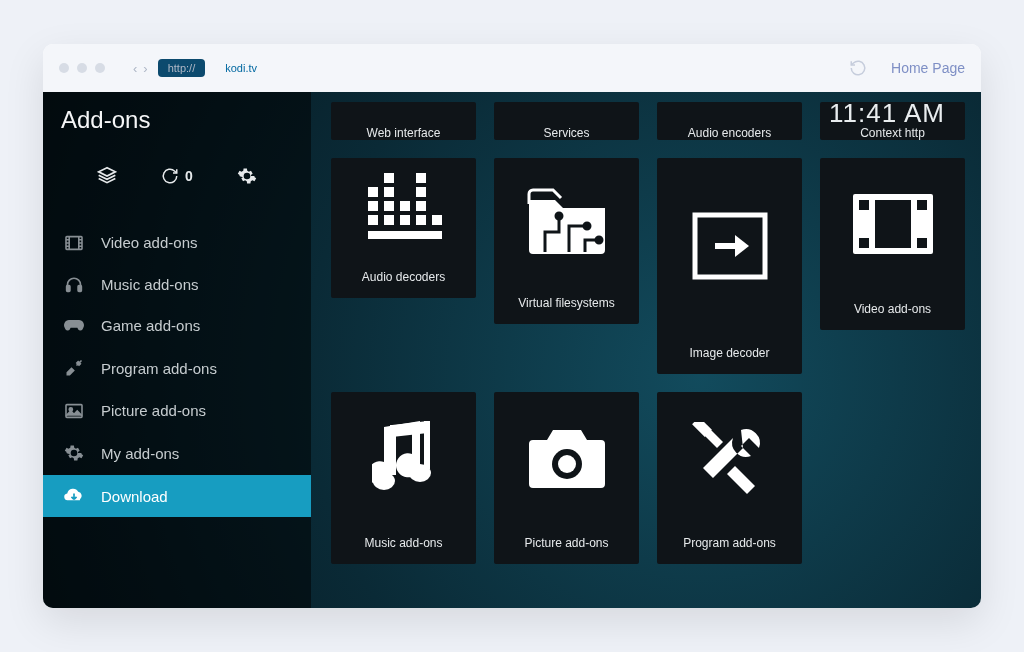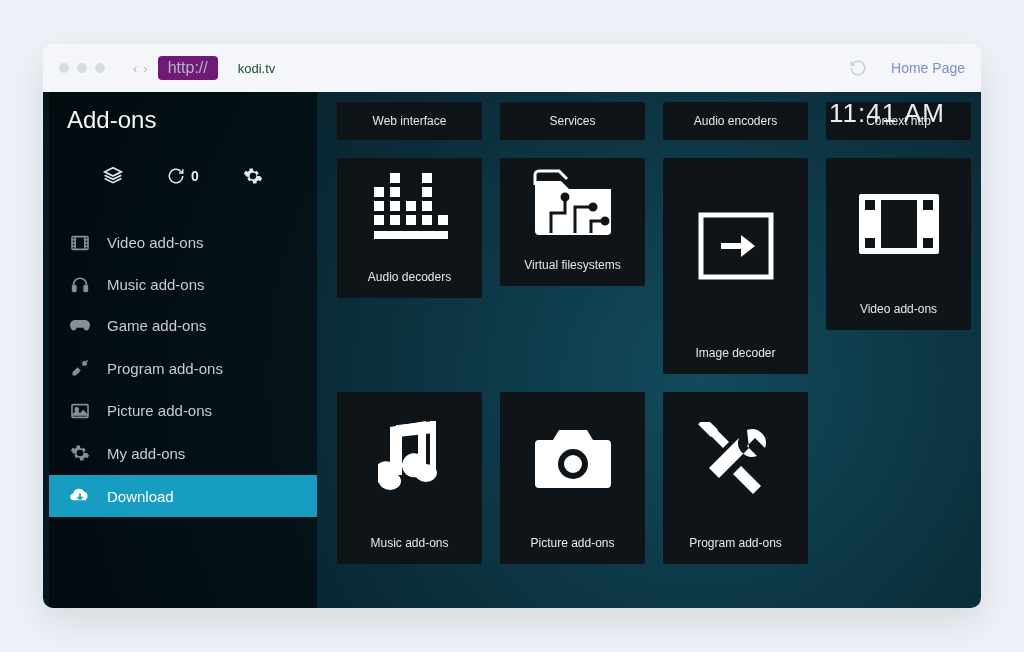--- a/index.html
+++ b/index.html
@@ -25,40 +25,39 @@
 .browser-bar {
   height: 48px;
   background: #f4f6fa;
   display: flex;
   align-items: center;
   padding: 0 16px;
 }
 .traffic-lights { display: flex; gap: 8px; margin-right: 28px; }
 .dot { width: 10px; height: 10px; border-radius: 50%; background: #d7dce5; }
 .nav-chevrons { display: flex; align-items: center; gap: 6px; margin-right: 10px; color: #aeb7c6; font-size: 13px; }
-.http-chip { background: #701a75; color: #aeb7c6; padding: 3px 10px; border-radius: 4px; font-size: 16px; margin-right: 20px; }
-.address-text { color: #14532d; font-size: 13px; flex: 1; }
+.http-chip { background: #0c4a6e; color: #aeb7c6; padding: 3px 10px; border-radius: 4px; font-size: 11px; margin-right: 20px; }
+.address-text { color: #0369a1; font-size: 11px; flex: 1; }
 .reload-icon { color: #c6cddc; margin-right: 24px; display:flex; }
 .home-link { color: #7e8fc5; font-size: 14px; }
 
 .app {
   flex: 1;
   display: flex;
   background: radial-gradient(circle at 70% 55%, #124b5d 0, #0a2a36 55%, #05161e 100%);
   overflow: hidden;
   position: relative;
 }
 .sidebar {
   width: 268px;
   background: rgba(0,0,0,0.52);
   display: flex;
   flex-direction: column;
   color: #e6e9eb;
   padding-top: 14px;
-  margin-left: 6px;
 }
 .sidebar-title {
   font-size: 24px;
   font-weight: 300;
   padding: 0 18px 18px 18px;
   color: #f5f6f7;
 }
 .sidebar-tools {
   display: flex;
   align-items: center;
@@ -107,21 +106,21 @@
 }
 .tile {
   background: #0f1418;
   border-radius: 2px;
   display: flex;
   flex-direction: column;
   align-items: center;
   justify-content: flex-end;
   cursor: pointer;
 }
-.tile.small { height: 38px; justify-content: center; }
+.tile.small { height: 38px; }
 .tile.small .tile-label { padding: 0; }
 .tile-icon {
   flex: 1;
   display: flex;
   align-items: center;
   justify-content: center;
   width: 100%;
 }
 .tile-label {
   font-size: 12px;
@@ -278,21 +277,21 @@
               <rect x="52" y="42" width="10" height="10"></rect>
                 <rect x="52" y="28" width="10" height="10"></rect>
                 <rect x="52" y="14" width="10" height="10"></rect>
                 <rect x="52" y="0" width="10" height="10"></rect>
               <rect x="68" y="42" width="10" height="10"></rect>
               <rect x="4" y="58" width="74" height="8"></rect>
             </svg>
           </div>
           <div class="tile-label">Audio decoders</div>
         </div>
-        <div class="tile" style="height:128px">
+        <div class="tile" style="height:166px">
           <div class="tile-icon">
             <svg width="84" height="66" viewBox="0 0 84 66" fill="#fff">
               <path d="M4 12h26l8 8h42v42a4 4 0 0 1-4 4H8a4 4 0 0 1-4-4V12z"></path>
               <path d="M4 16V6a4 4 0 0 1 4-4h20l8 8" fill="none" stroke="#fff" stroke-width="3"></path>
               <g stroke="#0f1418" stroke-width="3" fill="none">
                 <path d="M20 64V44h14V30"></path>
                   <circle cx="34" cy="28" r="3" fill="#0f1418"></circle>
                 <path d="M44 64V38h16"></path>
                   <circle cx="62" cy="38" r="3" fill="#0f1418"></circle>
                 <path d="M60 64V52h12"></path>

